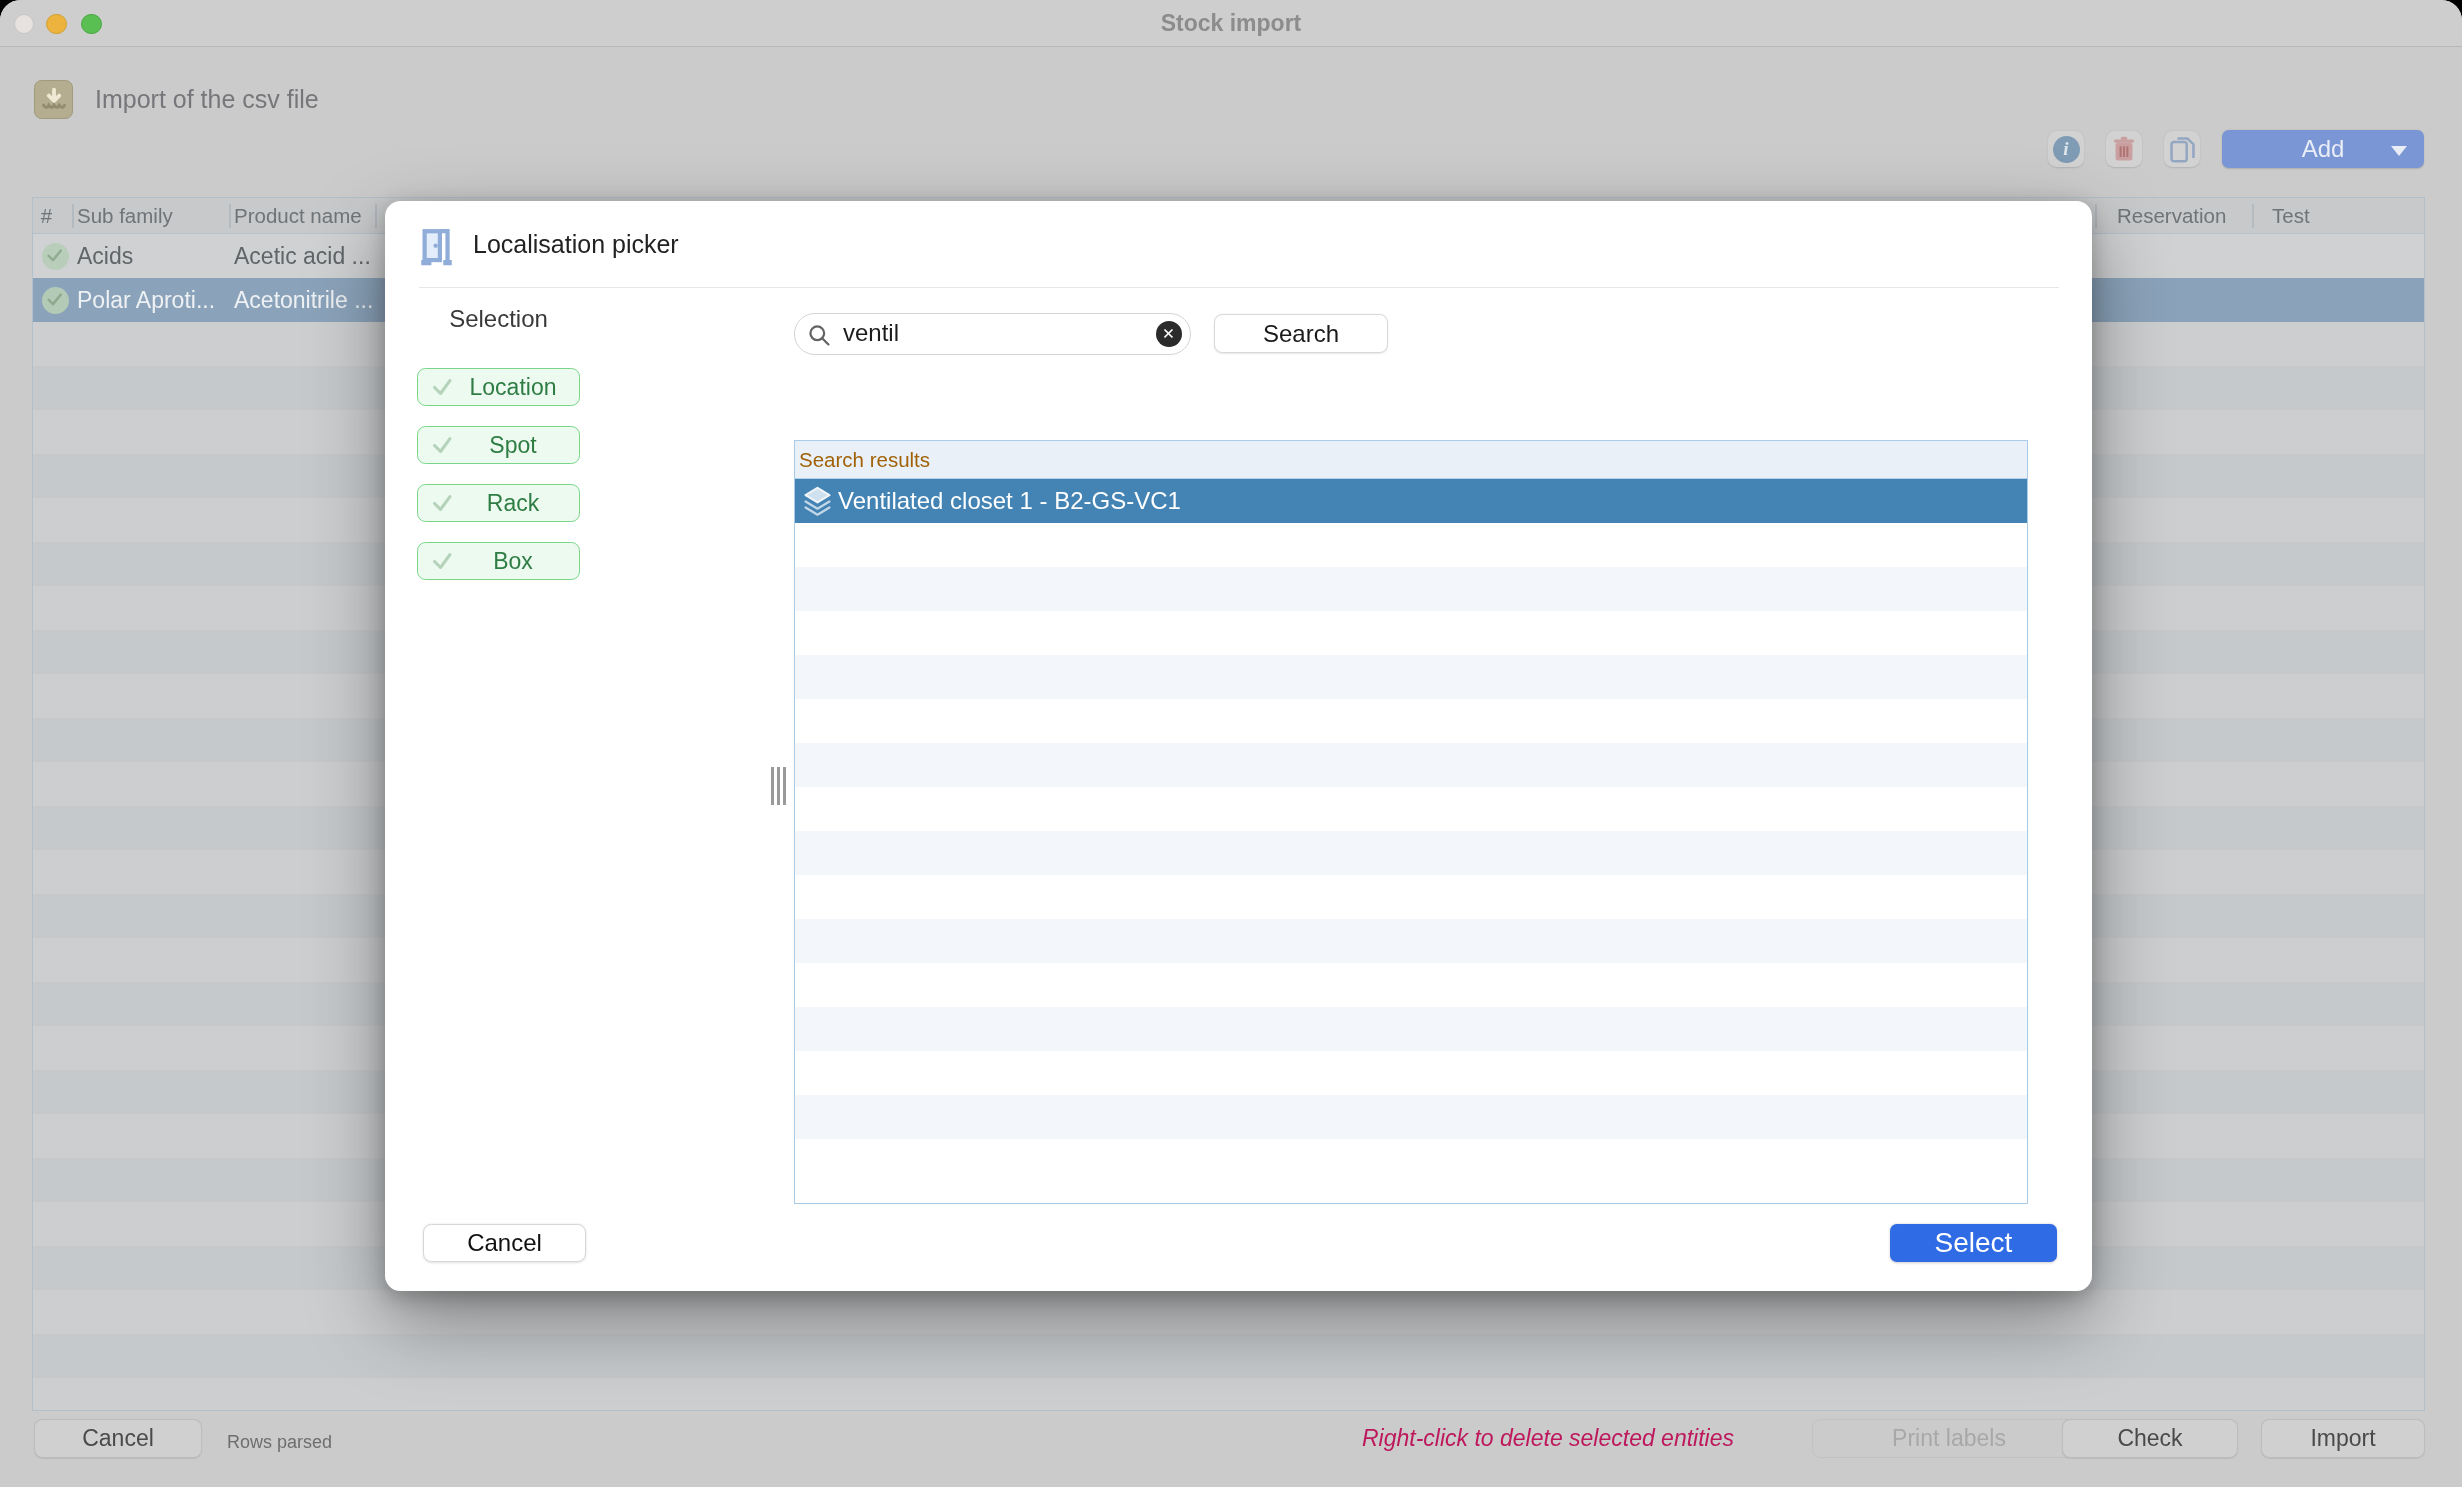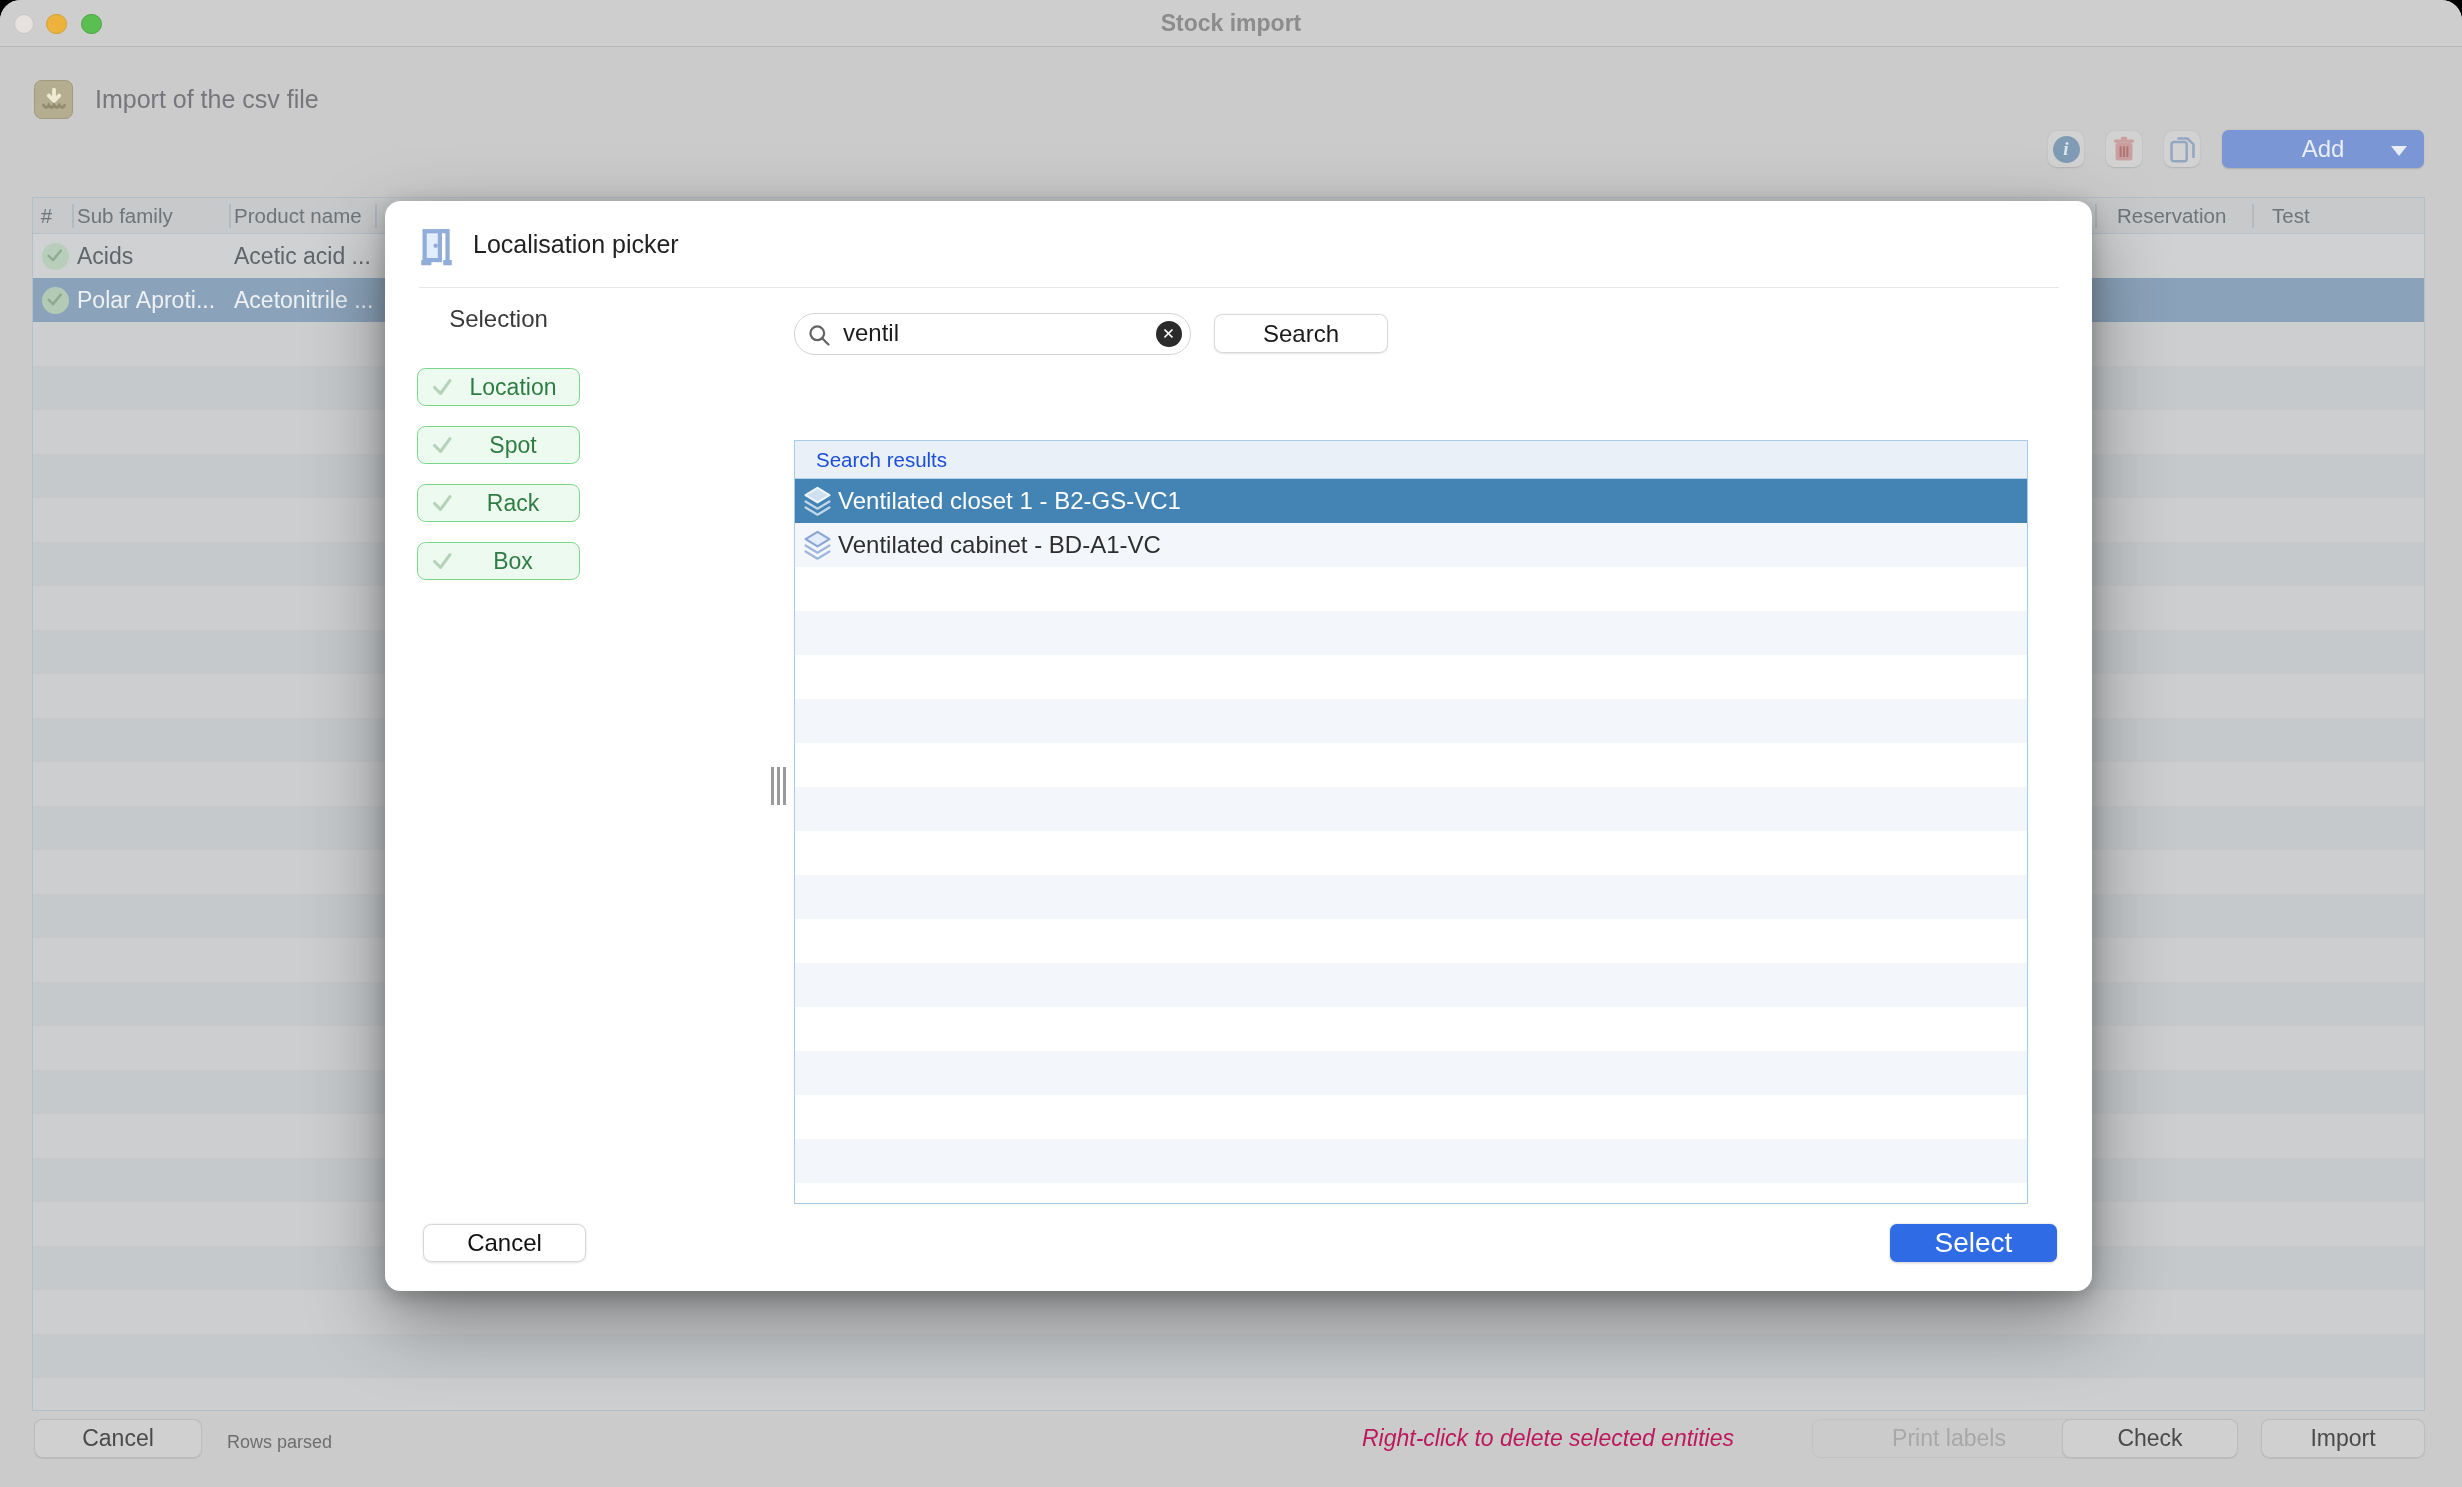--- a/index.html
+++ b/index.html
@@ -58,21 +58,21 @@
   .gbtn { position:absolute; left:32px; width:163px; height:38px; border-radius:8.5px; background:#ecfaef; border:1.7px solid #79d689; color:#2f7d44; font-size:23px; display:flex; align-items:center; justify-content:center; padding-left:29px; }
   .gbtn svg { position:absolute; left:13.7px; top:9.4px; }
 
   .search-input { position:absolute; left:409px; top:112px; width:397px; height:42px; border-radius:21.4px; border:1.7px solid #d4d4d4; background:#fff; }
   .search-input .mag { position:absolute; left:12px; top:8.5px; }
   .search-input input { position:absolute; left:48px; top:1.7px; width:256px; height:35px; border:none; outline:none; font-size:24px; color:#1c1c1c; font-family:inherit; background:transparent; }
   .clearx { position:absolute; right:8.5px; top:6.8px; width:26px; height:26px; border-radius:50%; background:#2b2b2b; color:#fff; font-size:15.4px; line-height:26px; text-align:center; }
   .search-btn { position:absolute; left:829px; top:113px; width:174px; height:39px; border-radius:8.5px; background:#fff; border:0.9px solid #d8d8d8; box-shadow:0 0.9px 1.7px rgba(0,0,0,0.10); font-size:24px; color:#1a1a1a; display:flex; align-items:center; justify-content:center; }
 
   .results { position:absolute; left:409px; top:239px; width:1234px; height:764px; border:1.7px solid #a9cbe7; background:#fff; overflow:hidden; }
-  .r-head { height:38px; line-height:38px; background:#e9f0f8; border-bottom:1.7px solid #b3d2ea; font-size:20.5px; color:#1d4ed8; padding-left:21px; }
+  .r-head { height:38px; line-height:38px; background:#e9f0f8; border-bottom:1.7px solid #b3d2ea; font-size:20.5px; color:#a16207; padding-left:4px; }
   .rrow { position:relative; height:44px; line-height:44px; font-size:24px; color:#2e2e2e; white-space:nowrap; }
   .rrow .licon { position:absolute; left:7.7px; top:6.8px; }
   .rrow .rtext { position:absolute; left:43px; top:0; }
   .rrow.sel { background:#4384b4; color:#fff; }
   .rrow.alt { background:#f3f6fa; }
   .rfiller .rrow:nth-child(odd) { background:#ffffff; }
   .rfiller .rrow:nth-child(even) { background:#f3f6fa; }
 
   .splitter { position:absolute; left:386px; top:566px; width:17px; height:38px; display:flex; gap:2.6px; }
   .splitter i { width:3.4px; height:38px; background:#9a9a9a; }
@@ -247,28 +247,20 @@
     <div class="results">
       <div class="r-head">Search results</div>
       <div class="rrow sel">
         <svg class="licon" width="29" height="31" viewBox="0 0 34 36">
           <polygon points="17,2 31,10.5 17,19 3,10.5" fill="#cfe0ee" stroke="#eef4f9" stroke-width="2.6" stroke-linejoin="round"></polygon>
           <polyline points="3,18 17,26.5 31,18" fill="none" stroke="#c3d7e8" stroke-width="2.6" stroke-linecap="round" stroke-linejoin="round"></polyline>
           <polyline points="3,25 17,33.5 31,25" fill="none" stroke="#c3d7e8" stroke-width="2.6" stroke-linecap="round" stroke-linejoin="round"></polyline>
         </svg>
         <span class="rtext">Ventilated closet 1 - B2-GS-VC1</span>
       </div>
-      <div class="rrow alt">
-        <svg class="licon" width="29" height="31" viewBox="0 0 34 36">
-          <polygon points="17,2 31,10.5 17,19 3,10.5" fill="#e3edfb" stroke="#8aa6d6" stroke-width="2.6" stroke-linejoin="round"></polygon>
-          <polyline points="3,18 17,26.5 31,18" fill="none" stroke="#9fb6dc" stroke-width="2.6" stroke-linecap="round" stroke-linejoin="round"></polyline>
-          <polyline points="3,25 17,33.5 31,25" fill="none" stroke="#9fb6dc" stroke-width="2.6" stroke-linecap="round" stroke-linejoin="round"></polyline>
-        </svg>
-        <span class="rtext">Ventilated cabinet - BD-A1-VC</span>
-      </div>
       <div class="rfiller">
           <div class="rrow"></div>
           <div class="rrow"></div>
           <div class="rrow"></div>
           <div class="rrow"></div>
           <div class="rrow"></div>
           <div class="rrow"></div>
           <div class="rrow"></div>
           <div class="rrow"></div>
           <div class="rrow"></div>

